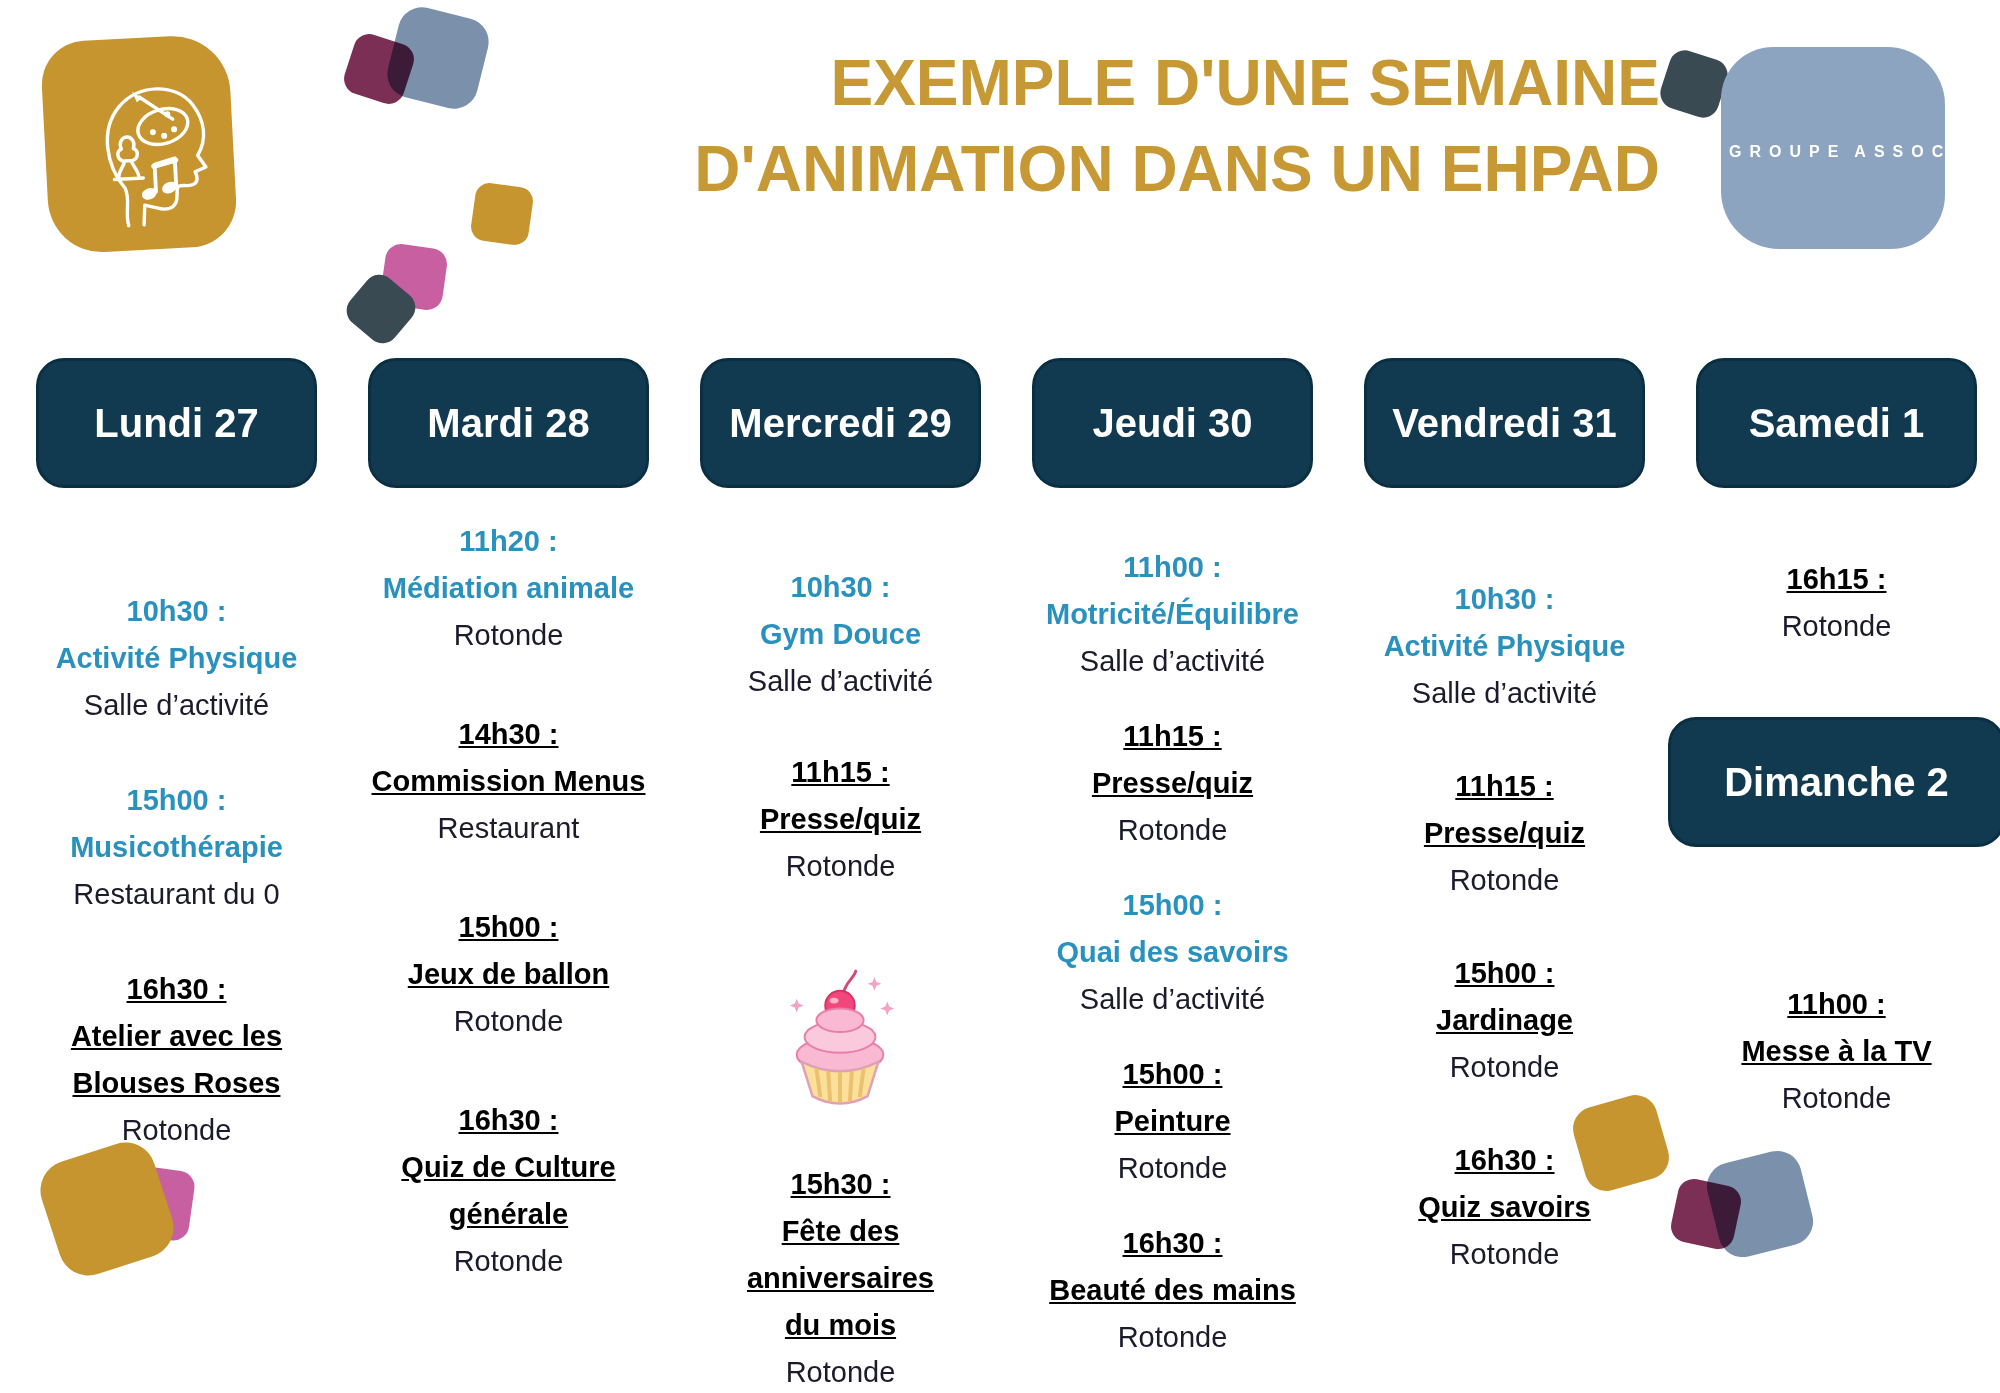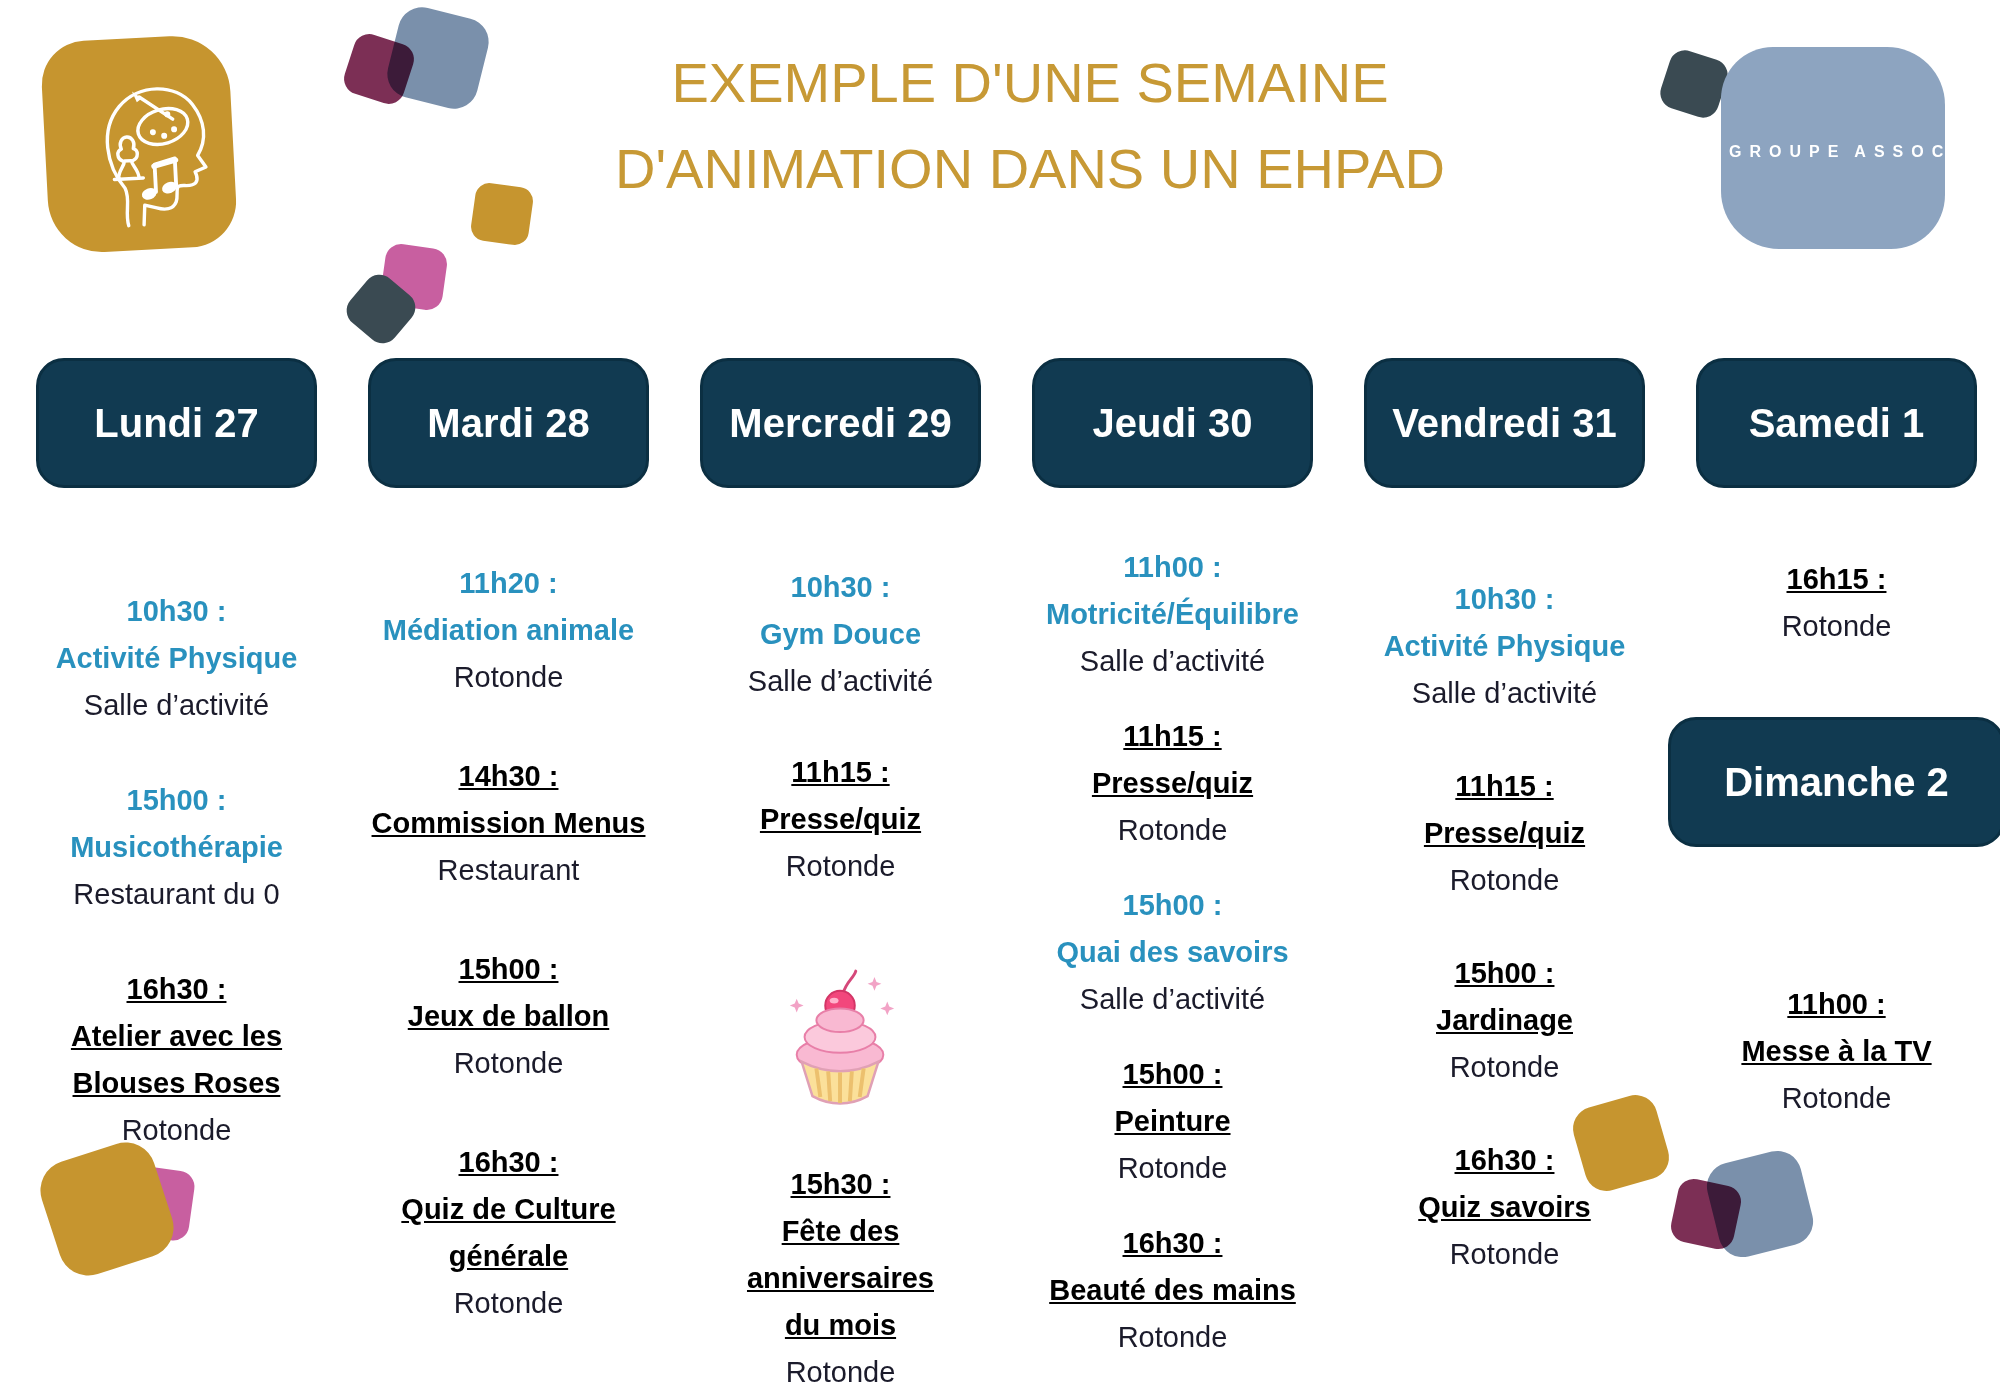--- a/index.html
+++ b/index.html
@@ -2,21 +2,21 @@
 <html><head>
 <meta charset="utf-8">
 <style>
   * { margin:0; padding:0; box-sizing:border-box; }
   html,body { width:2000px; height:1393px; background:#ffffff;
     font-family:"Liberation Sans", sans-serif; overflow:hidden; }
   body { position:relative; }
 
   
   .page-title { position:absolute; left:400px; top:40px; width:1260px;
-    text-align:center; color:#C79935; font-weight:normal; font-size:56px;
+    text-align:right; color:#C79935; font-weight:bold; font-size:64px;
     line-height:86px; }
 
   .logo-left { position:absolute; left:45px; top:38px; width:188px; height:212px;
     background:#C6952F; border-radius:44px 58px 46px 54px; transform:rotate(-3deg);
     display:flex; align-items:center; justify-content:center; }
 
   .logo-edenis { position:absolute; left:1721px; top:47px; width:224px; height:202px;
     background:#8DA4C0; border-radius:52px 58px 54px 58px;
     display:flex; flex-direction:row; align-items:center; padding-top:6px; }
   .edenis-swoosh { width:150px; height:96px; }
@@ -50,21 +50,21 @@
   .events { display:flex; flex-direction:column; align-items:center; width:345px; }
   .event { text-align:center; font-size:29px; line-height:47px; white-space:pre-line; }
   .event-time, .event-title { font-weight:bold; }
   .teal { color:#2991BE; }
   .pink { color:#000000;text-decoration:underline; }
   .event-location { font-weight:normal; color:#1B1B2B; }
   .sub-header { width:337px; }
   .sub-events { display:flex; flex-direction:column; align-items:center; margin-top:67px; }
 
   .day-0 .events { margin-top:100px; gap:48px; }
-  .day-1 .events { margin-top:72px;  gap:52px; }
+  .day-1 .events { margin-top:30px;  gap:52px; }
   .day-2 .events { margin-top:76px;  gap:44px; }
   .day-3 .events { margin-top:56px;  gap:28px; }
   .day-4 .events { margin-top:88px;  gap:46px; }
   .day-5 .events { margin-top:68px;  gap:67px; }
 
   .event-image { margin-top:-16px; margin-bottom:-10px; }
 </style>
 </head>
 <body>
 

